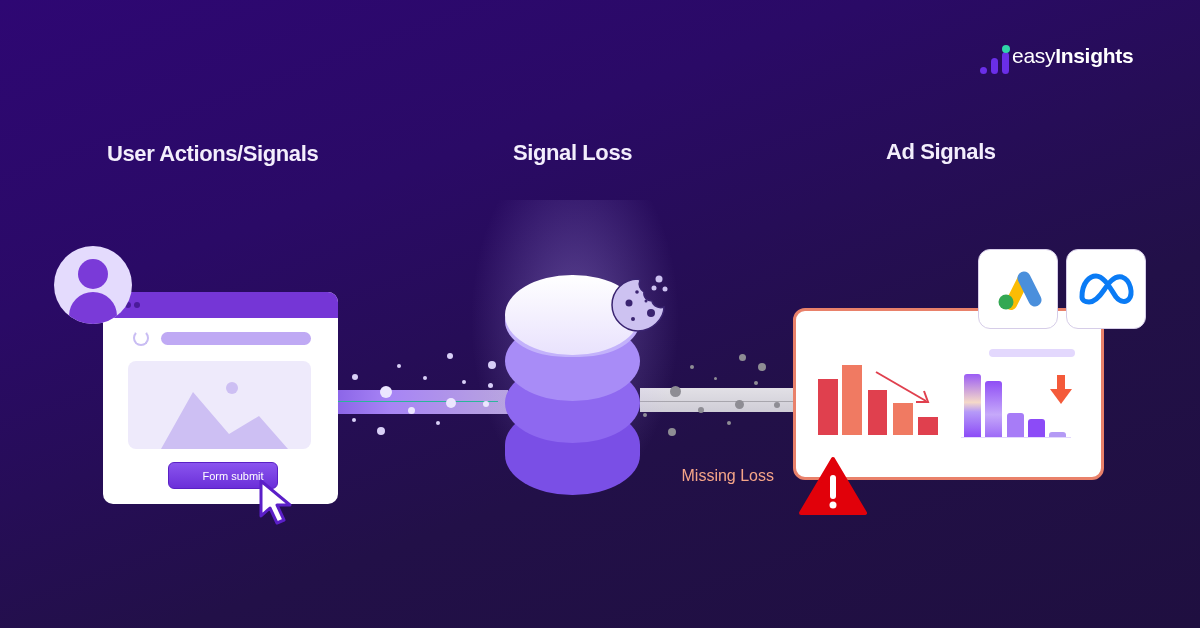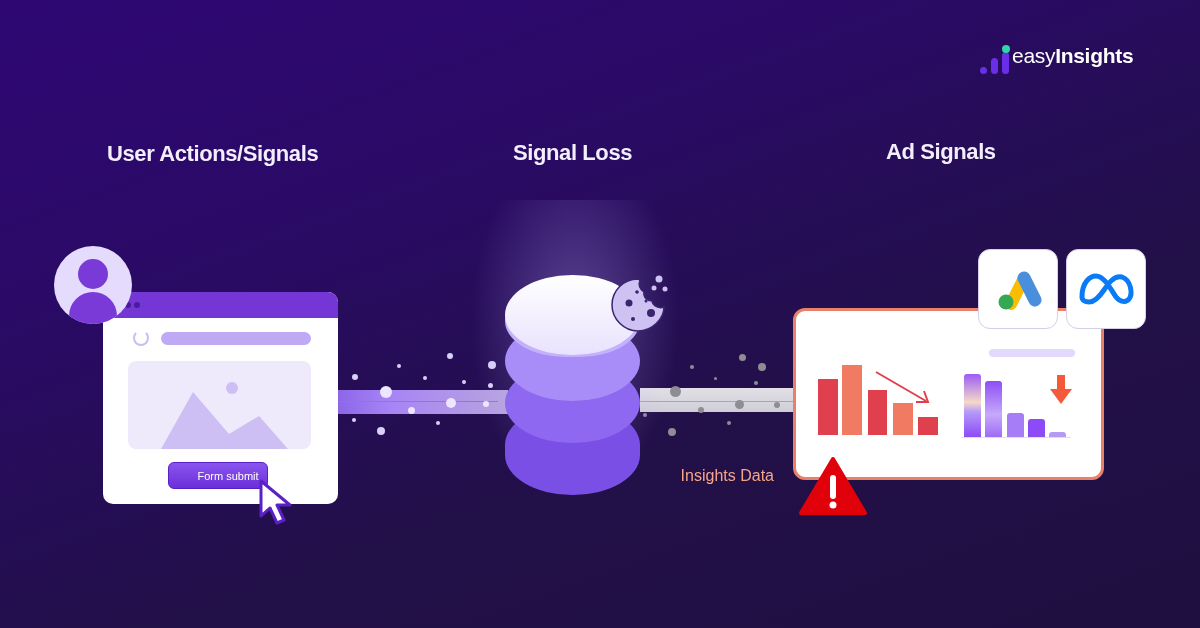--- a/index.html
+++ b/index.html
@@ -29,21 +29,21 @@
     .t3 { left: 886px; top: 139px; }
 
     
     .browser { left: 103px; top: 292px; width: 235px; height: 212px; background: #fff; border-radius: 10px; overflow: hidden; }
     .browser-bar { height: 26px; background: #7536d6; position: relative; }
     .browser-bar .d { position: absolute; top: 10px; width: 6px; height: 6px; border-radius: 50%; background: #4a1b9a; }
     .url-row { position: absolute; left: 30px; top: 38px; display: flex; align-items: center; gap: 12px; }
     .reload { width: 16px; height: 16px; border: 2px solid #c9bdf3; border-radius: 50%; border-top-color: transparent; }
     .url-bar { width: 150px; height: 13px; border-radius: 7px; background: #bfa9f4; }
     .img-ph { position: absolute; left: 25px; top: 69px; width: 183px; height: 88px; border-radius: 8px; background: #eeeafb; overflow: hidden; }
-    .submit-btn { position: absolute; left: 65px; top: 170px; width: 100px; height: 27px; border-radius: 6px; background: linear-gradient(180deg, #8a55ee, #6b2fd9); border: 1.5px solid #5a20c5; color: #fff; font-size: 11px; display: flex; align-items: center; justify-content: center; padding-left: 20px; }
+    .submit-btn { position: absolute; left: 65px; top: 170px; width: 110px; height: 27px; border-radius: 6px; background: linear-gradient(180deg, #8a55ee, #6b2fd9); border: 1.5px solid #5a20c5; color: #fff; font-size: 11px; display: flex; align-items: center; justify-content: center; padding-left: 20px; }
     .avatar { left: 54px; top: 246px; width: 78px; height: 78px; border-radius: 50%; background: #e4dbfd; overflow: hidden; }
     .avatar .head { position: absolute; left: 24px; top: 13px; width: 30px; height: 30px; border-radius: 50%; background: #7a3ad8; }
     .avatar .body { position: absolute; left: 15px; top: 46px; width: 48px; height: 42px; border-radius: 24px 24px 0 0; background: #7a3ad8; }
     .cursor { left: 258px; top: 478px; }
 
     
     .pipe-left { left: 338px; top: 390px; width: 170px; height: 24px; background: linear-gradient(90deg, #8c66e8 0%, #a784f5 30%, #b8a4de 100%); }
     .pipe-left .line { position: absolute; left: 0; top: 11px; width: 160px; height: 1px; background: #29b69a; }
     .pipe-right { left: 640px; top: 388px; width: 155px; height: 24px; background: linear-gradient(180deg, #e2e0e6, #cfcdd6); }
     .pipe-right .line { position: absolute; left: 0; top: 13px; width: 100%; height: 1px; background: #a8a6ad; }
@@ -141,21 +141,21 @@
   <circle cx="44" cy="40" r="4" fill="#3a2470"></circle>
   <circle cx="26" cy="46" r="2" fill="#3a2470"></circle>
   <circle cx="30" cy="19" r="1.8" fill="#3a2470"></circle>
   <circle cx="39" cy="28" r="1.5" fill="#3a2470"></circle>
   <circle cx="52" cy="6" r="3.5" fill="#cdc2f1"></circle>
   <circle cx="58" cy="16" r="2.5" fill="#cdc2f1"></circle>
   <circle cx="47" cy="15" r="2.5" fill="#cdc2f1"></circle>
 </svg>
 
 <div class="abs missing">
-  <div>Insights Data</div>
+  <div>Missing Loss</div>
 </div>
 
 <div class="abs browser">
   <div class="browser-bar">
     <div class="d" style="left:22px;"></div>
       <div class="d" style="left:31px;"></div>
   </div>
   <div class="url-row">
     <div class="reload"></div>
     <div class="url-bar"></div>

